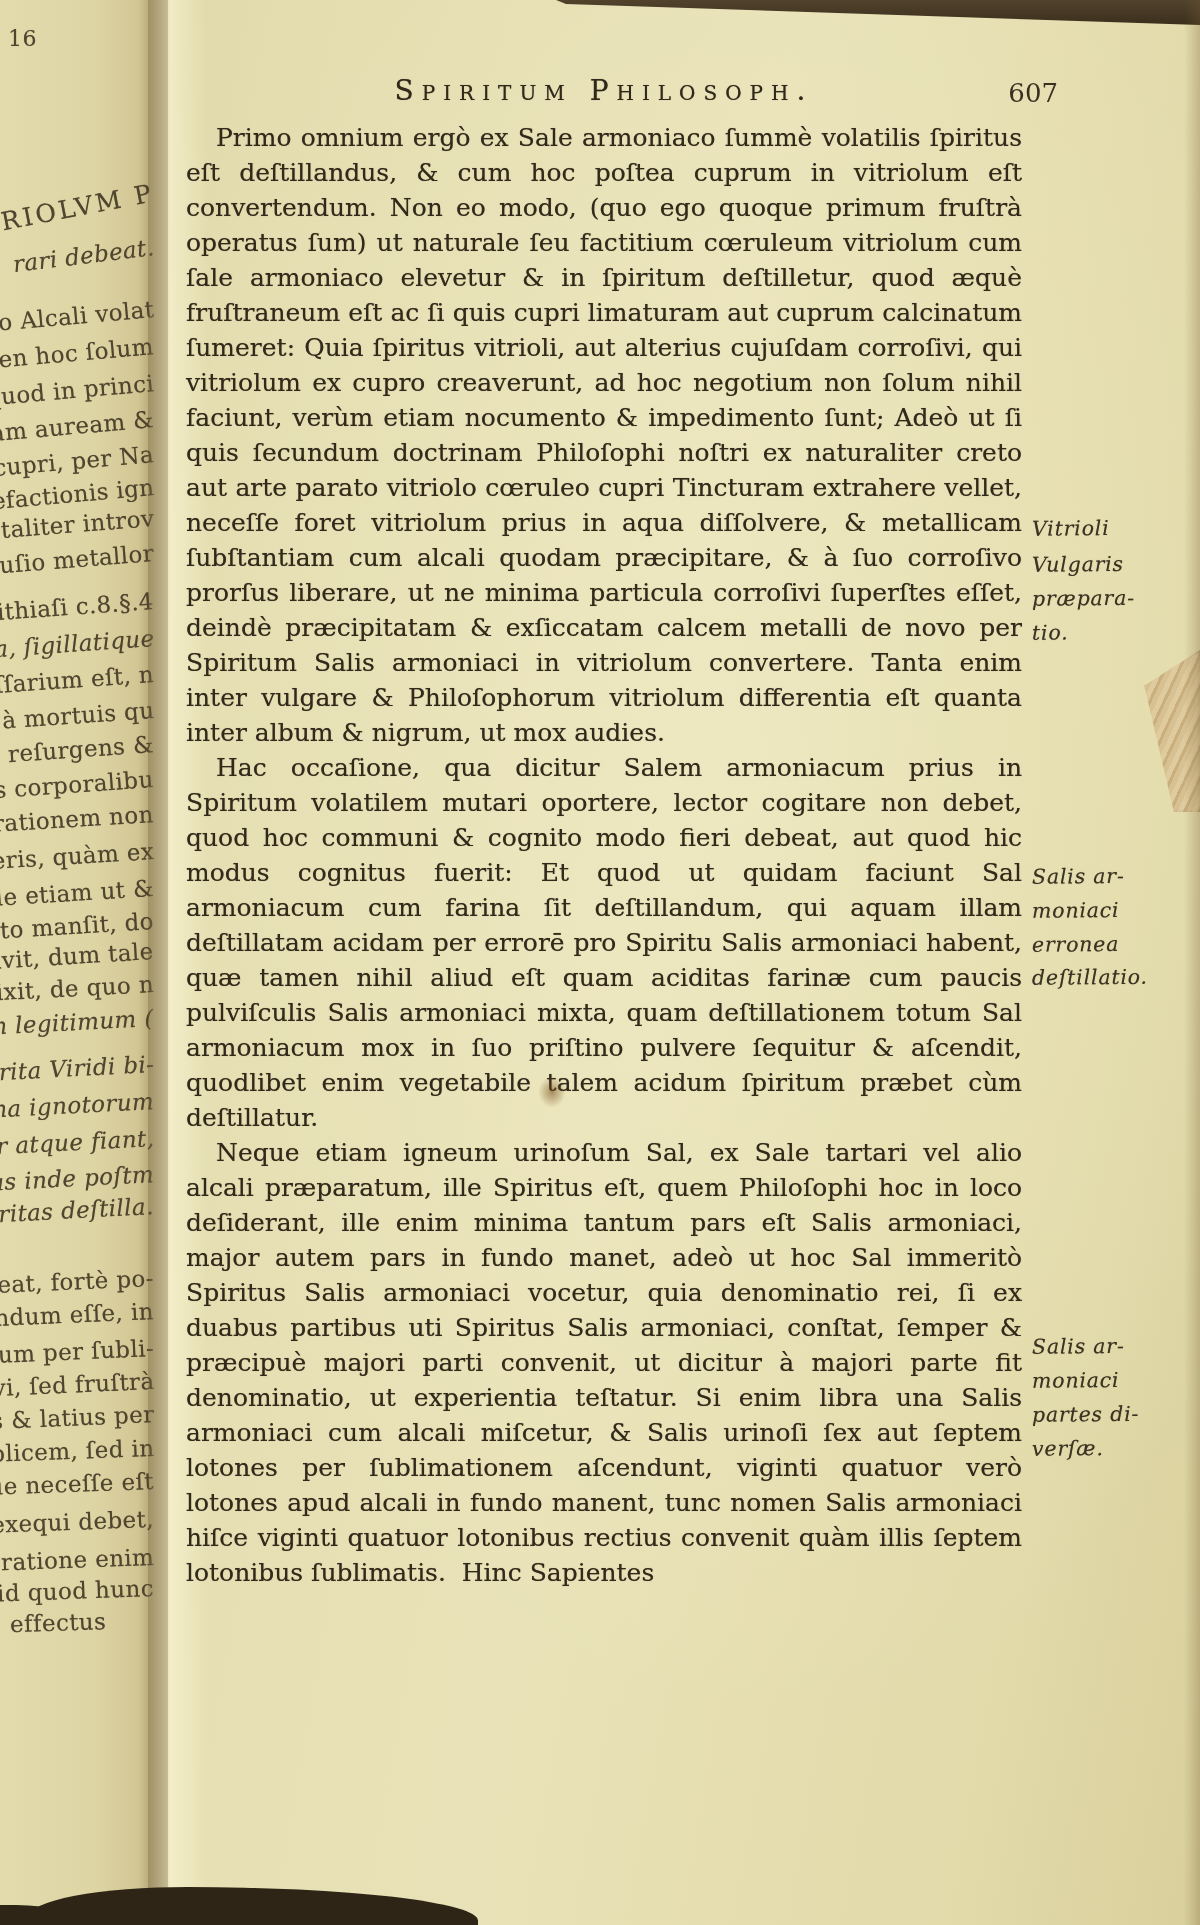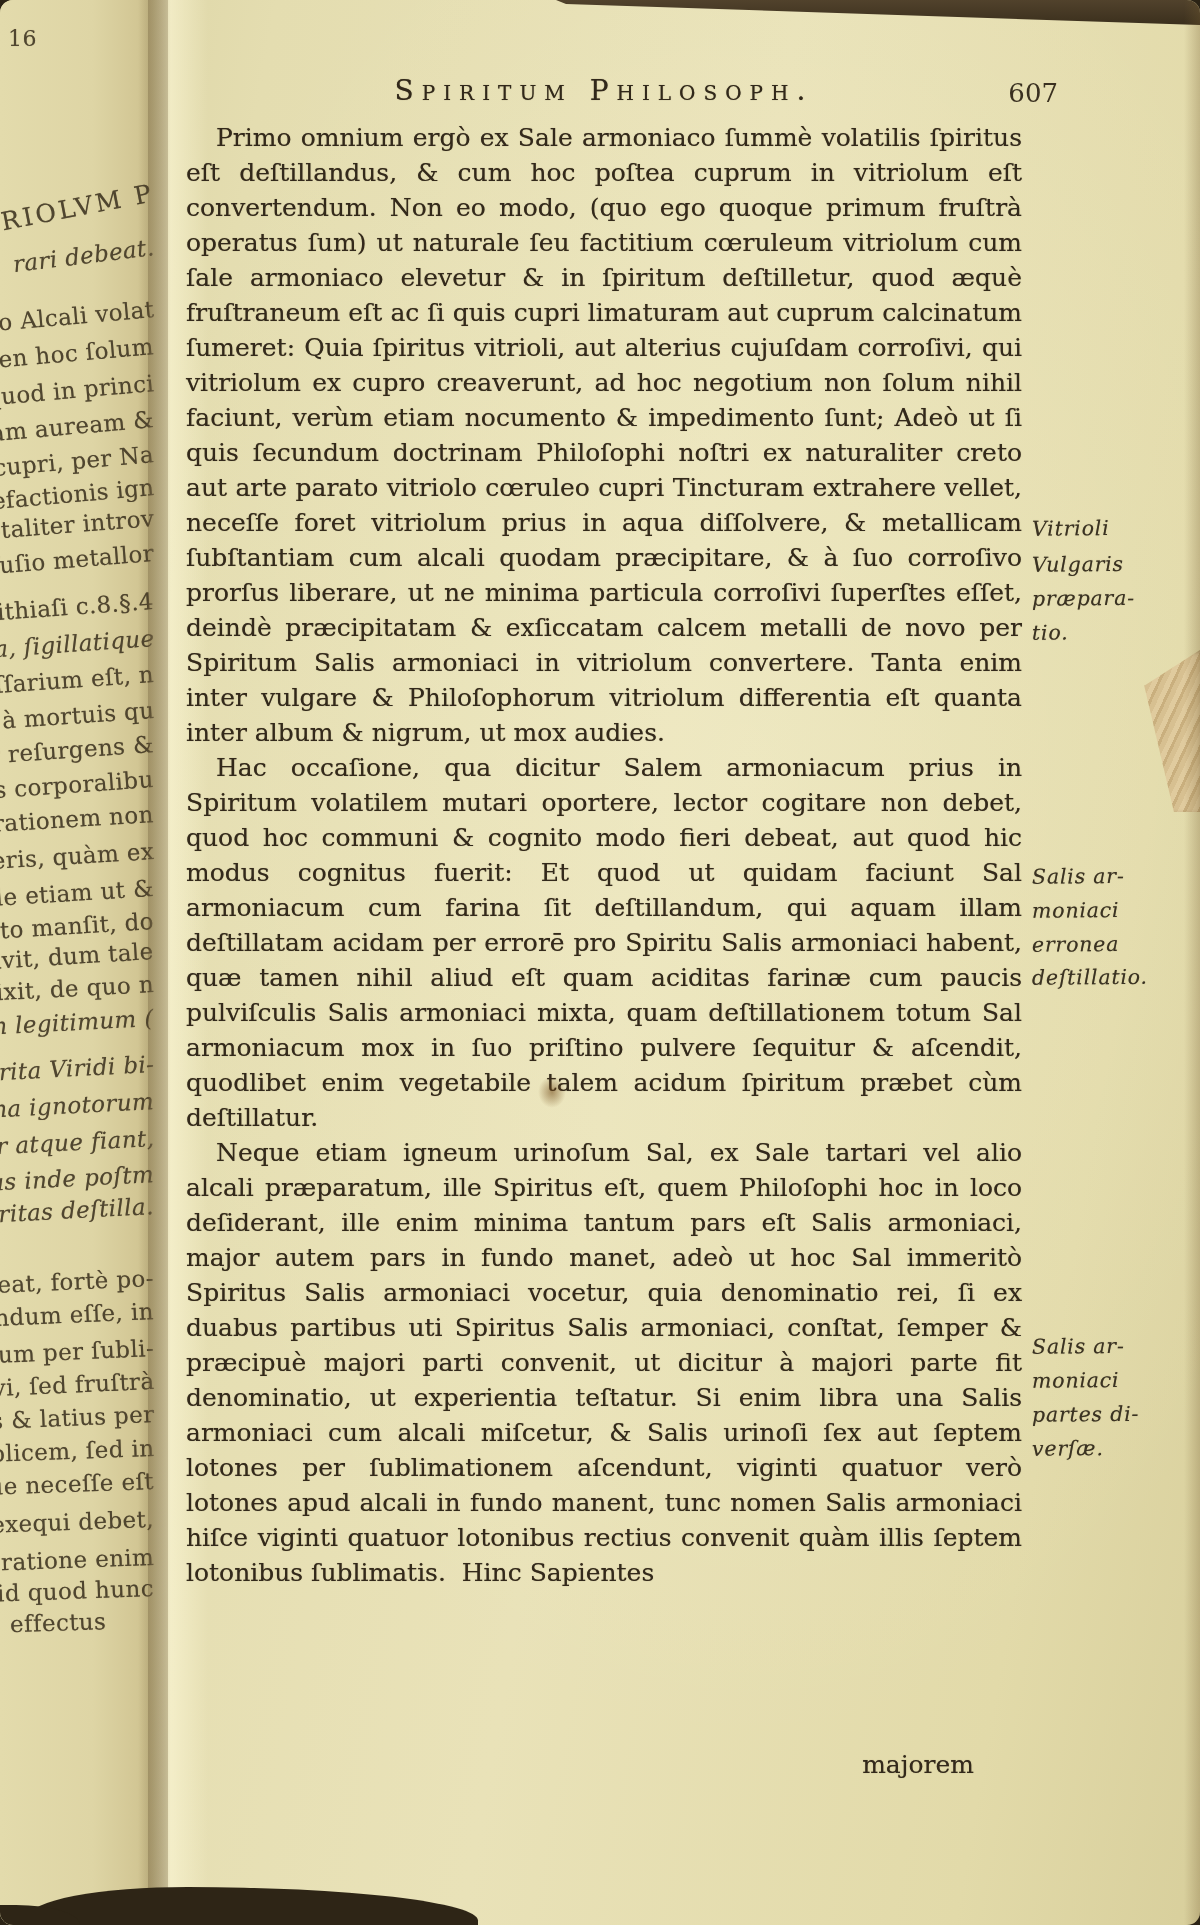--- a/index.html
+++ b/index.html
@@ -2,21 +2,20 @@
 <html><head>
 <meta charset="utf-8">
 <style>
   html,body { margin:0; padding:0; background:#2b2315; }
   .scan {
     position:relative; width:1200px; height:1925px; overflow:hidden;
     font-family:"DejaVu Serif", serif;
     background:
       radial-gradient(ellipse 900px 1400px at 62% 40%, rgba(255,252,225,0.25), rgba(0,0,0,0) 70%),
       linear-gradient(100deg, #d9d1a0 0%, #e4ddb0 18%, #e9e2b8 52%, #e2daa9 84%, #d8cf9c 100%);
-    border-radius: 13px;
   }
   
   .facing {
     position:absolute; left:0; top:0; width:168px; height:100%; overflow:hidden;
     background:linear-gradient(90deg, #e3dbac 0%, #ded5a5 55%, #d2c694 82%, #bfb17c 100%);
   }
   .facing::after {
     content:''; position:absolute; top:0; right:0; width:30px; height:100%;
     background:linear-gradient(90deg, rgba(0,0,0,0), rgba(84,66,34,0.38));
   }
@@ -156,21 +155,20 @@
       <div class="note" style="top: 864px;">Salis ar-</div>
       <div class="note" style="top: 898px;">moniaci</div>
       <div class="note" style="top: 932px;">erronea</div>
       <div class="note" style="top: 965px;">deſtillatio.</div>
       <div class="note" style="top: 1334px;">Salis ar-</div>
       <div class="note" style="top: 1368px;">moniaci</div>
       <div class="note" style="top: 1402px;">partes di-</div>
       <div class="note" style="top: 1436px;">verſæ.</div>
     </div>
 
-  <div class="catchword">majorem</div>
 
   <div class="blot"></div>
   <div class="dogear"></div>
   <div class="dark-top"></div>
   <div class="dark-bottom"></div>
   <div class="dark-bottom-left"></div>
   <div class="right-shade"></div>
 
 </div>
 

